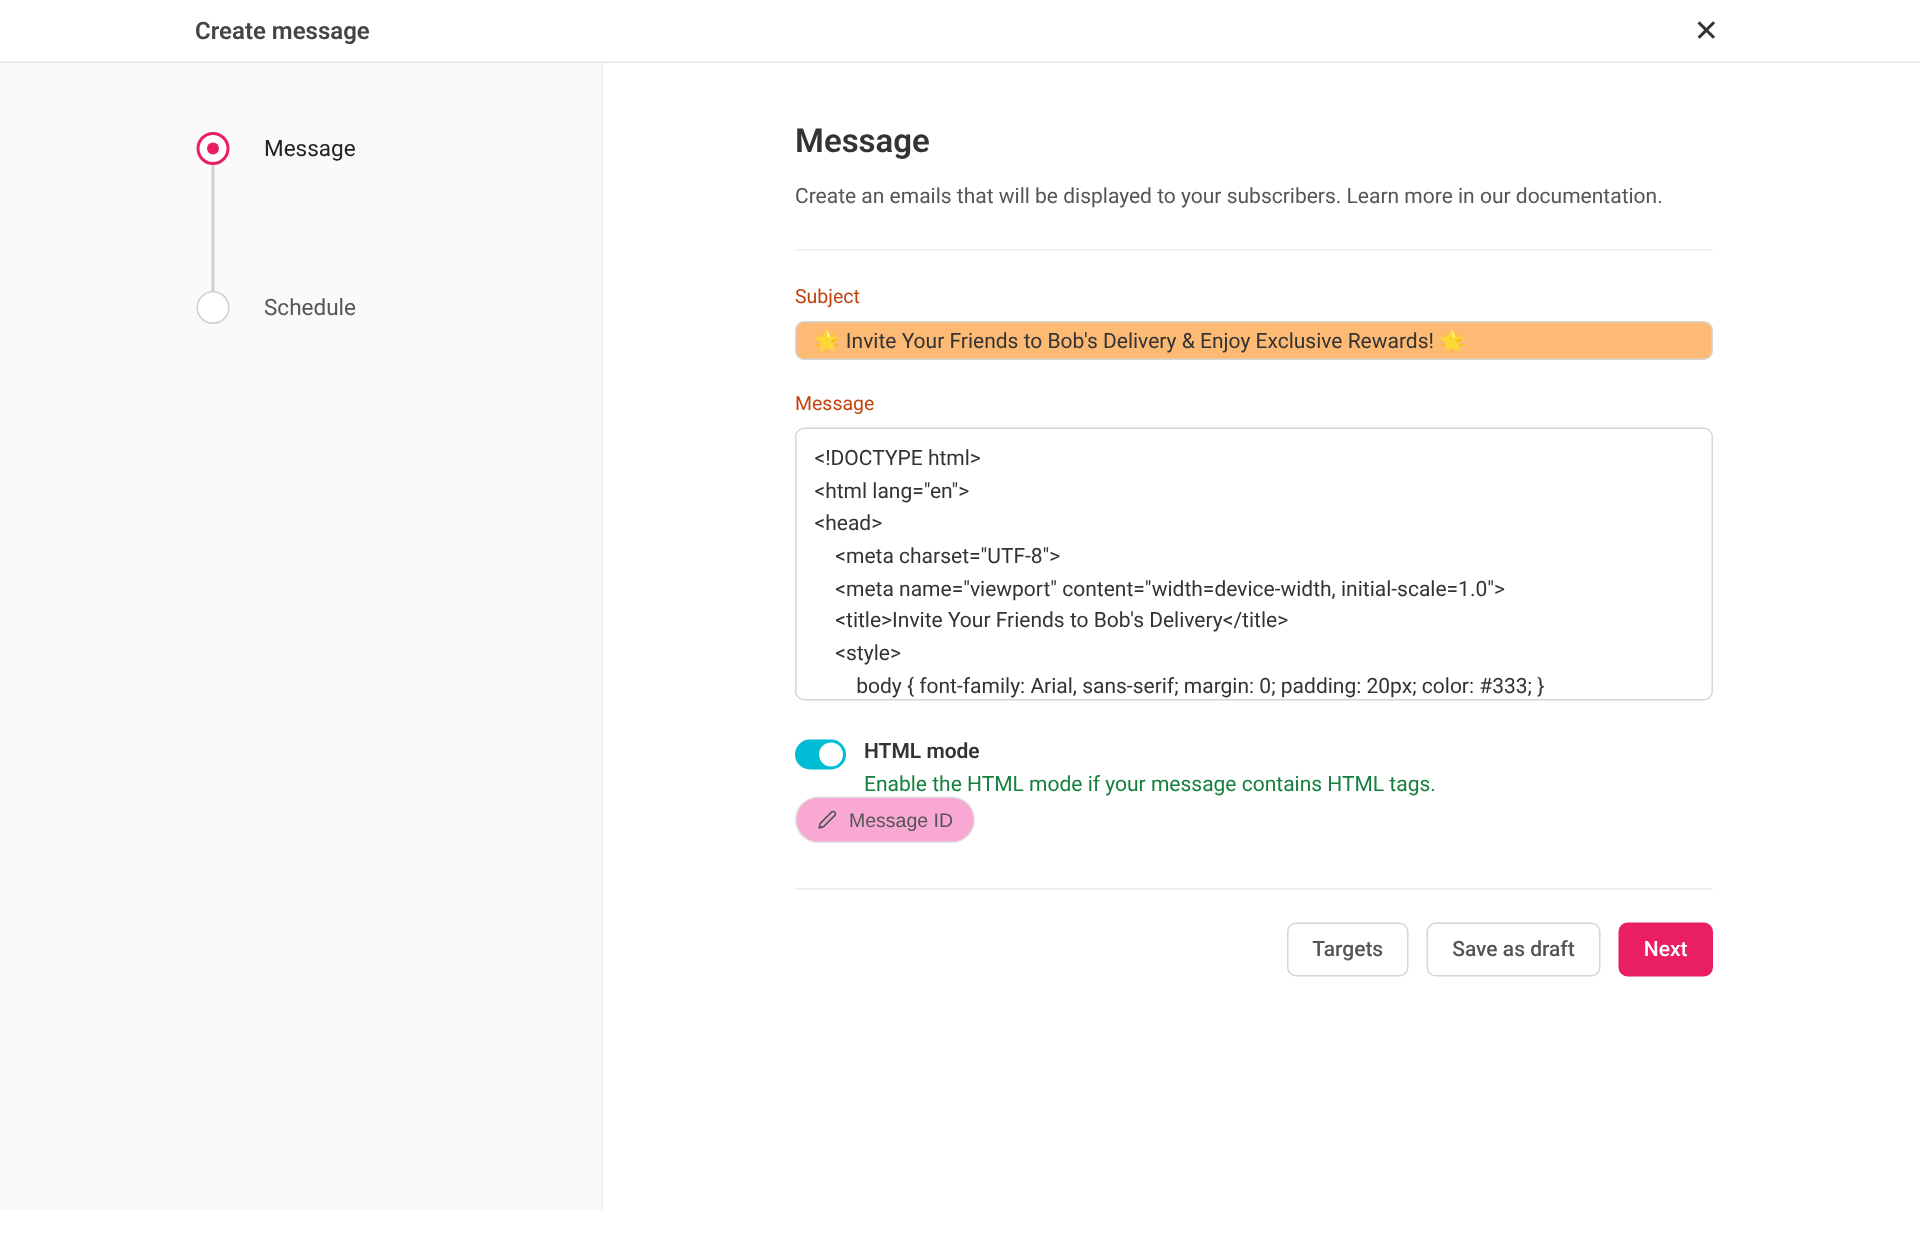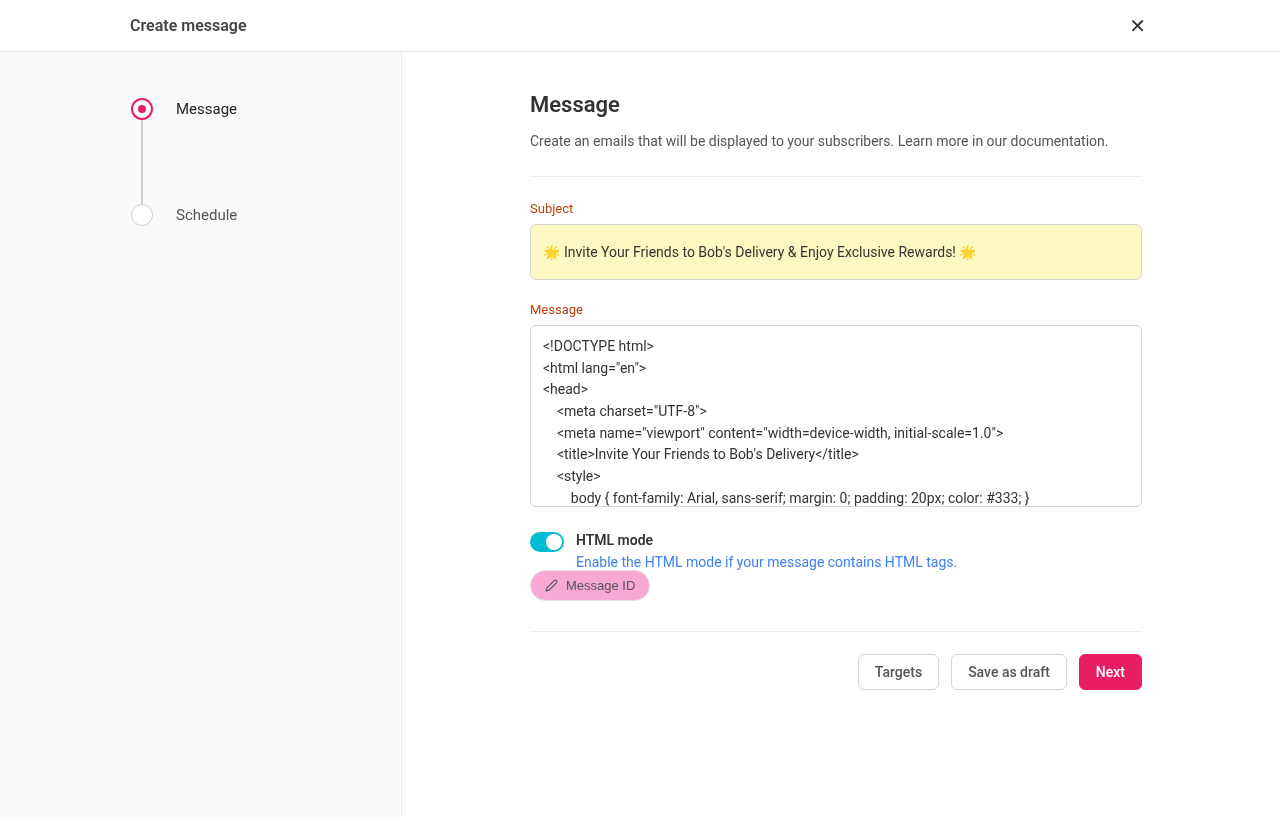--- a/index.html
+++ b/index.html
@@ -12,21 +12,21 @@
     background: #fff;
     color: #1a1a1a;
     font-size: 14px;
   }
   .header {
     display: flex;
     justify-content: space-between;
     align-items: center;
     padding: 16px 130px;
     border-bottom: 1px solid #e5e5e5;
-    height: 52px;
+    height: 42px;
   }
   .header-title {
     font-size: 16px;
     font-weight: 600;
     color: #444;
   }
   .close-btn {
     background: none;
     border: none;
     font-size: 20px;
@@ -123,25 +123,25 @@
   .field-label {
     font-size: 13px;
     color: #c2410c;
     margin-bottom: 8px;
     display: block;
   }
   .text-input {
     width: 100%;
     border: 1px solid #d6d6d6;
     border-radius: 6px;
-    padding: 19px 12px;
+    padding: 4px 12px;
     font-size: 14px;
     font-family: inherit;
     color: #333;
-    background: #fef9c3;
+    background: #fdba74;
   }
   .textarea-input {
     width: 100%;
     border: 1px solid #d6d6d6;
     border-radius: 6px;
     padding: 10px 12px;
     font-size: 14px;
     font-family: inherit;
     color: #333;
     background: #fff;
@@ -178,21 +178,21 @@
     margin-left: 12px;
   }
   .toggle-title {
     font-size: 14px;
     font-weight: 600;
     color: #333;
     margin-bottom: 6px;
   }
   .toggle-desc {
     font-size: 14px;
-    color: #3b82f6;
+    color: #15803d;
   }
   .msg-id-btn {
     display: inline-flex;
     align-items: center;
     border: 1px solid #e0e0e0;
     background: #f9a8d4;
     border-radius: 18px;
     padding: 7px 14px;
     font-size: 13px;
     color: #555;

